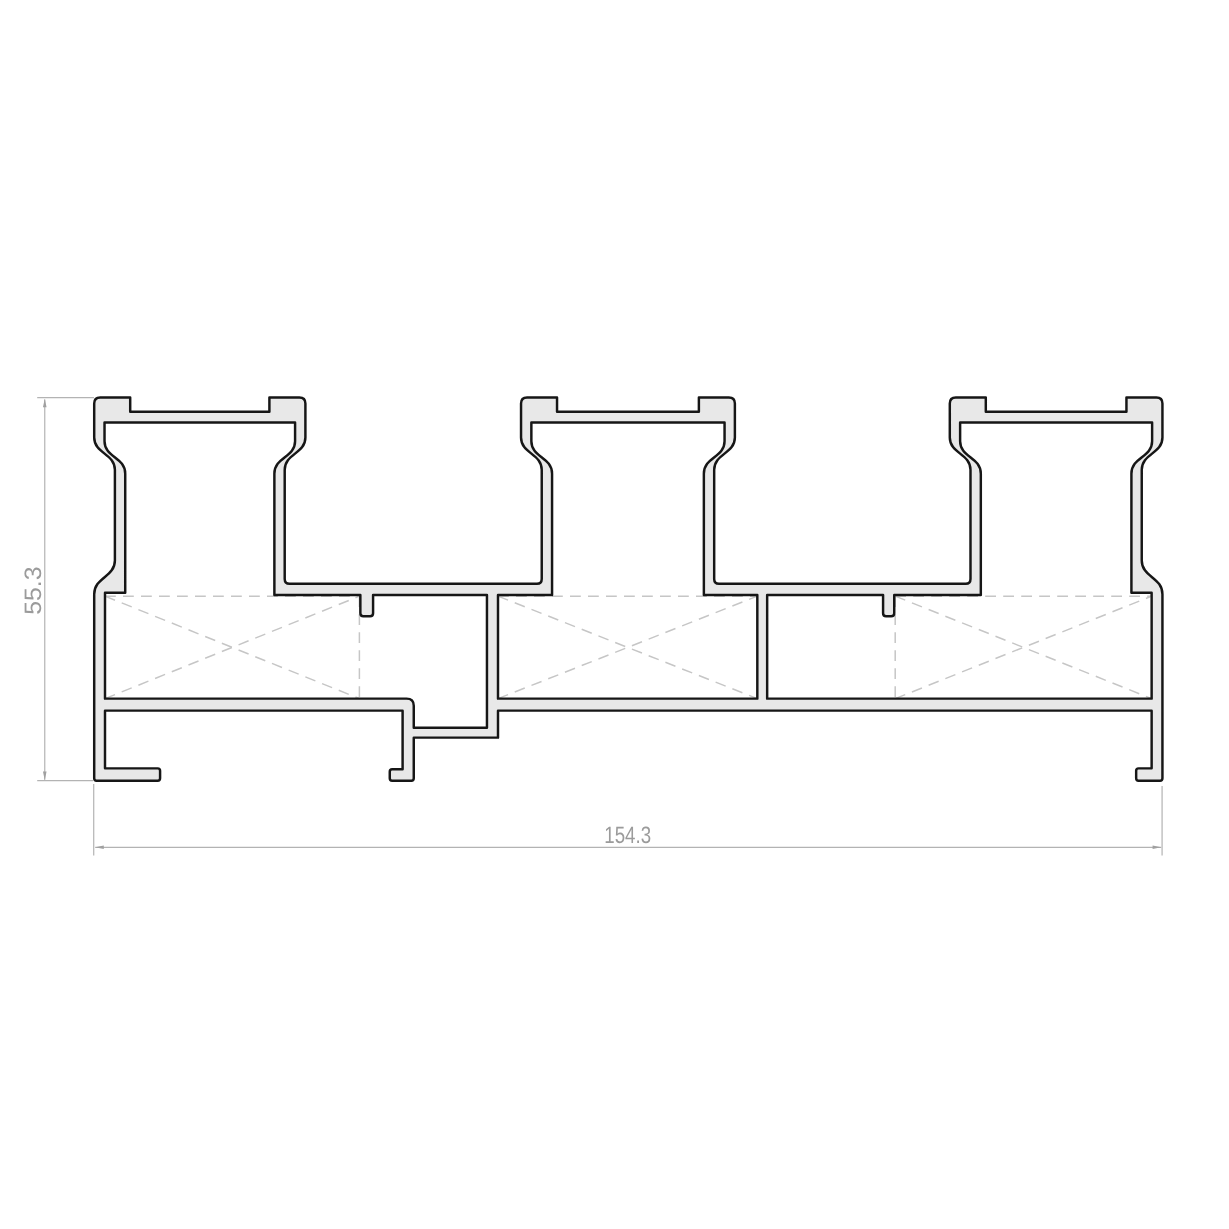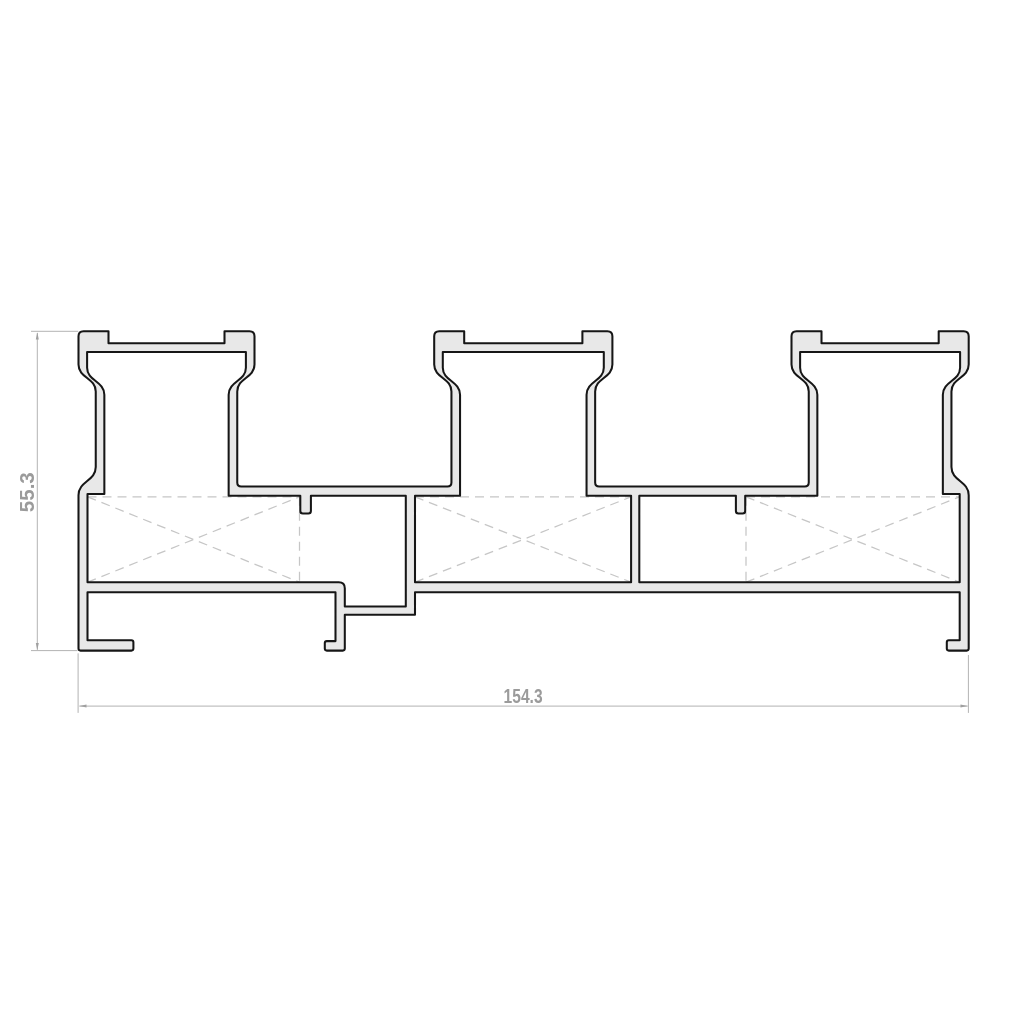--- a/index.html
+++ b/index.html
@@ -1,16 +1,16 @@
 <!DOCTYPE html>
 <html><head>
 <meta charset="utf-8">
 <style>
   html,body { margin:0; padding:0; background:#ffffff; }
-  .wrap { width:1019px; height:1024px; position:relative; font-family:"Liberation Sans", sans-serif;font-weight:bold; }
+  .wrap { width:1019px; height:1024px; position:relative; font-family:"Liberation Sans", sans-serif; }
   svg { display:block; }
 </style>
 </head>
 <body>
 <div class="wrap">
 <svg width="1024" height="1024" viewBox="0 0 1024 1024" xmlns="http://www.w3.org/2000/svg">
 
   <rect x="0" y="0" width="1024" height="1024" fill="#ffffff"></rect>
 
   <g stroke="#c6c6c6" stroke-width="1.25" stroke-dasharray="9 6" fill="none">

